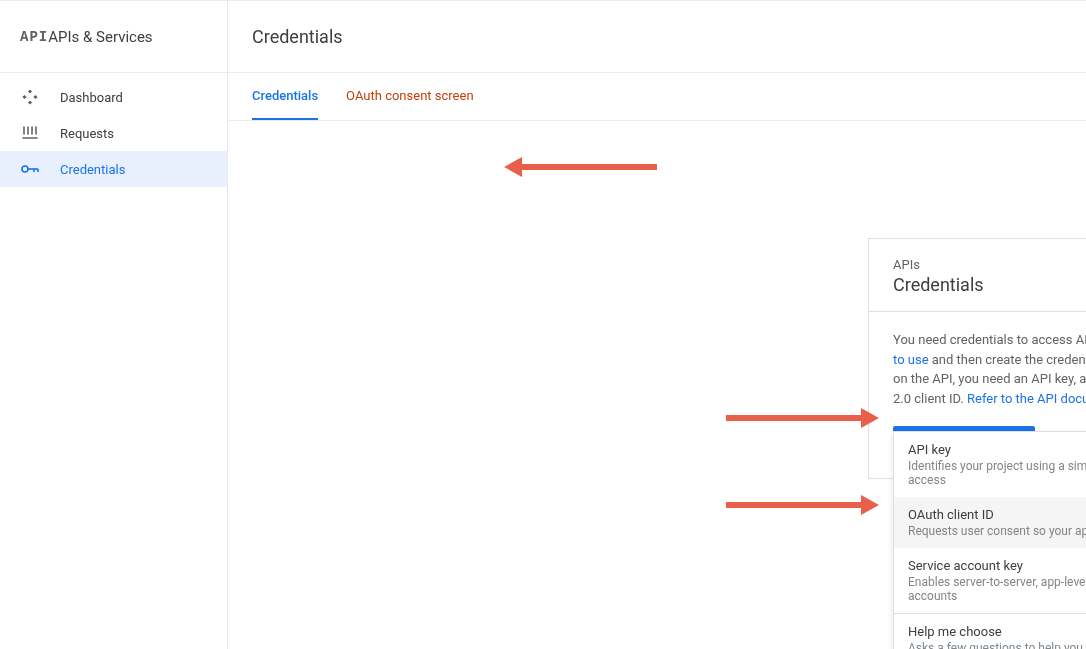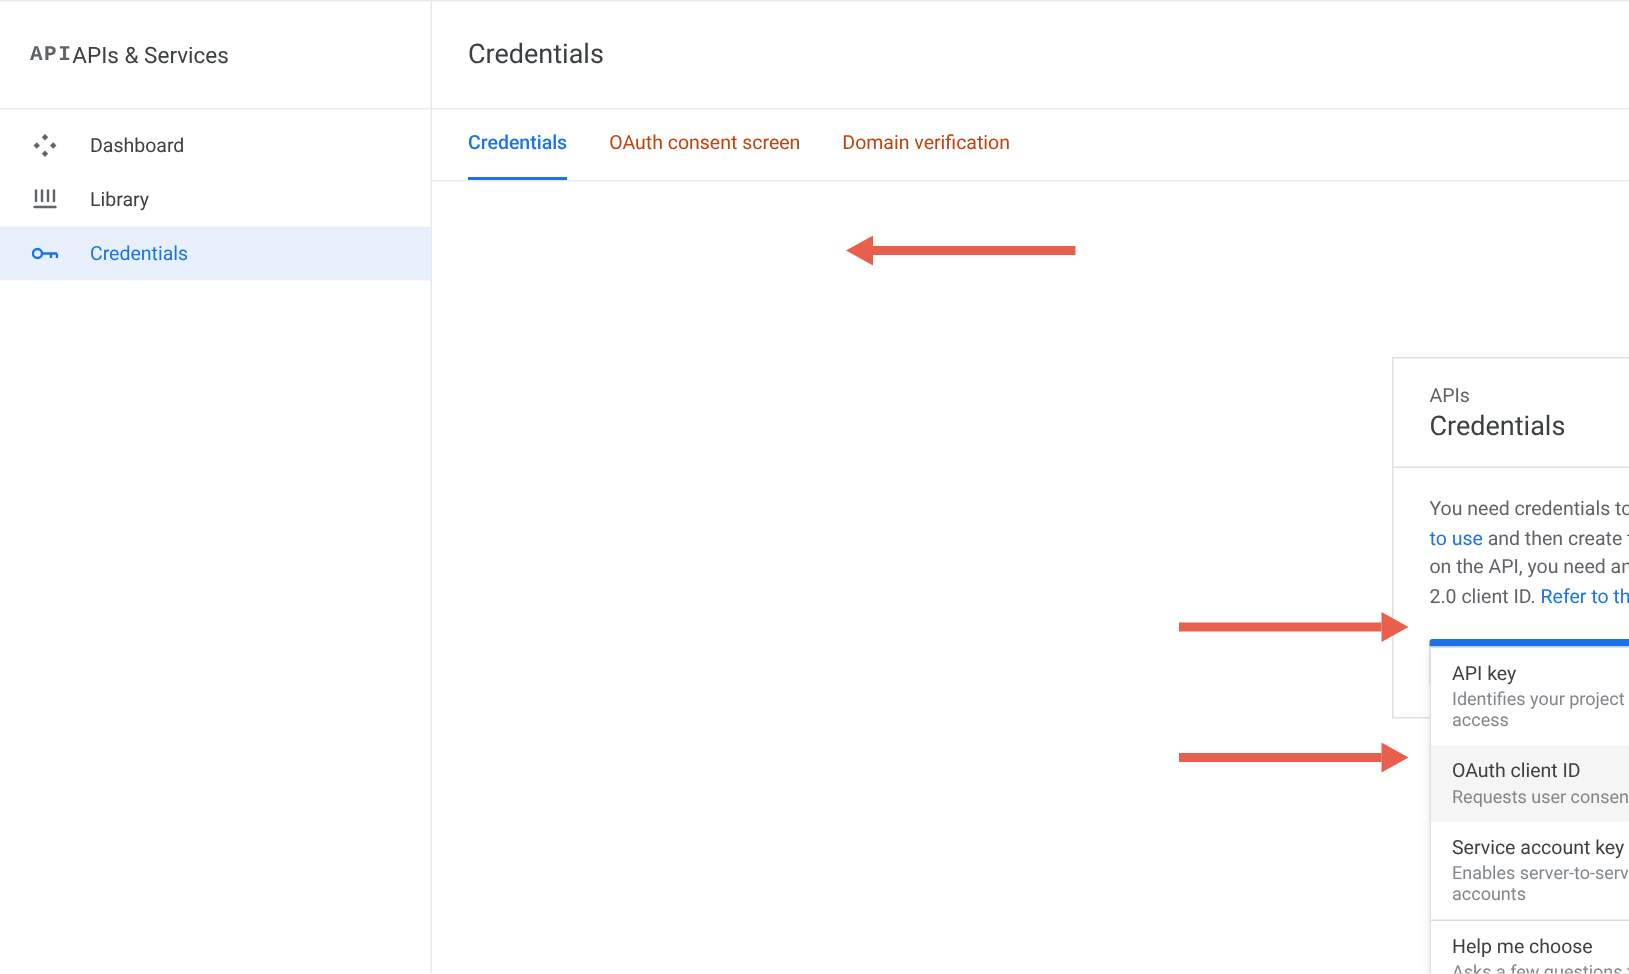--- a/index.html
+++ b/index.html
@@ -1,19 +1,19 @@
 <!DOCTYPE html>
 <html><head>
 <meta charset="utf-8">
 <style>
   * { box-sizing: border-box; margin: 0; padding: 0; }
   html, body { width: 1086px; height: 649px; font-family: Roboto, "Helvetica Neue", Arial, sans-serif; background: #fff; color: #3c4043; }
   .app { display: flex; height: 100%; }
   
-  .sidebar { width: 288px; border-right: 1px solid #e8eaed; background: #fff; }
+  .sidebar { width: 228px; border-right: 1px solid #e8eaed; background: #fff; }
   .sidebar-header { height: 72px; display: flex; align-items: center; padding: 0 20px; border-top: 1px solid #e8eaed; }
   .sidebar-header .api-logo { font: 600 14px/1 "Courier New", monospace; letter-spacing: 1px; color: #5f6368; }
   .sidebar-header .api-title { font-size: 15px; color: #3c4043; }
   .sidebar-separator { height: 1px; background: #e8eaed; }
   .nav { padding-top: 6px; }
   .nav-item { display: flex; align-items: center; height: 36px; padding: 0 20px; font-size: 13px; color: #3c4043; cursor: pointer; }
   .nav-item.active { background: #e8f0fe; color: #1a73e8; }
   .nav-item.active .nav-icon svg { fill: #1a73e8; stroke: #1a73e8; }
   .nav-icon { width: 20px; display: inline-flex; justify-content: center; }
   .nav-label { margin-left: 20px; }
@@ -84,21 +84,21 @@
           <svg width="16" height="16" viewBox="0 0 16 16">
               <g stroke="#5f6368" stroke-width="1.6" stroke-linecap="round">
                 <line x1="2" y1="2" x2="2" y2="9"></line>
                 <line x1="6" y1="2" x2="6" y2="9"></line>
                 <line x1="10" y1="2" x2="10" y2="9"></line>
                 <line x1="14" y1="2" x2="14" y2="9"></line>
                 <line x1="1" y1="13" x2="15" y2="13"></line>
               </g>
             </svg>
         </span>
-        <span class="nav-label">Library</span>
+        <span class="nav-label">Requests</span>
       </div>
       <div class="nav-item active">
         <span class="nav-icon">
           <svg width="18" height="10" viewBox="0 0 18 10">
               <g fill="none" stroke="#1a73e8" stroke-width="1.6">
                 <circle cx="4" cy="5" r="3"></circle>
                 <line x1="7" y1="5" x2="17" y2="5"></line>
                 <line x1="13" y1="5" x2="13" y2="8"></line>
                 <line x1="17" y1="5" x2="17" y2="8"></line>
               </g>
@@ -111,21 +111,20 @@
 
   <main class="main">
     <div class="page-header">
       <h1 class="page-title">Credentials</h1>
     </div>
     <div class="main-separator"></div>
 
     <div class="tabs">
       <div class="tab active">Credentials</div>
       <div class="tab">OAuth consent screen</div>
-      <div class="tab">Domain verification</div>
     </div>
 
     <div class="card">
       <div class="card-head">
         <div class="card-supertitle">APIs</div>
         <div class="card-title">Credentials</div>
       </div>
       <div class="card-body">
         <p>
           <span>You need credentials to access APIs. </span><a>Enable the APIs you plan to use</a><span> and then create the credentials they require. Depending on the API, you need an API key, a service account, or an OAuth 2.0 client ID. </span><a>Refer to the API documentation</a>

